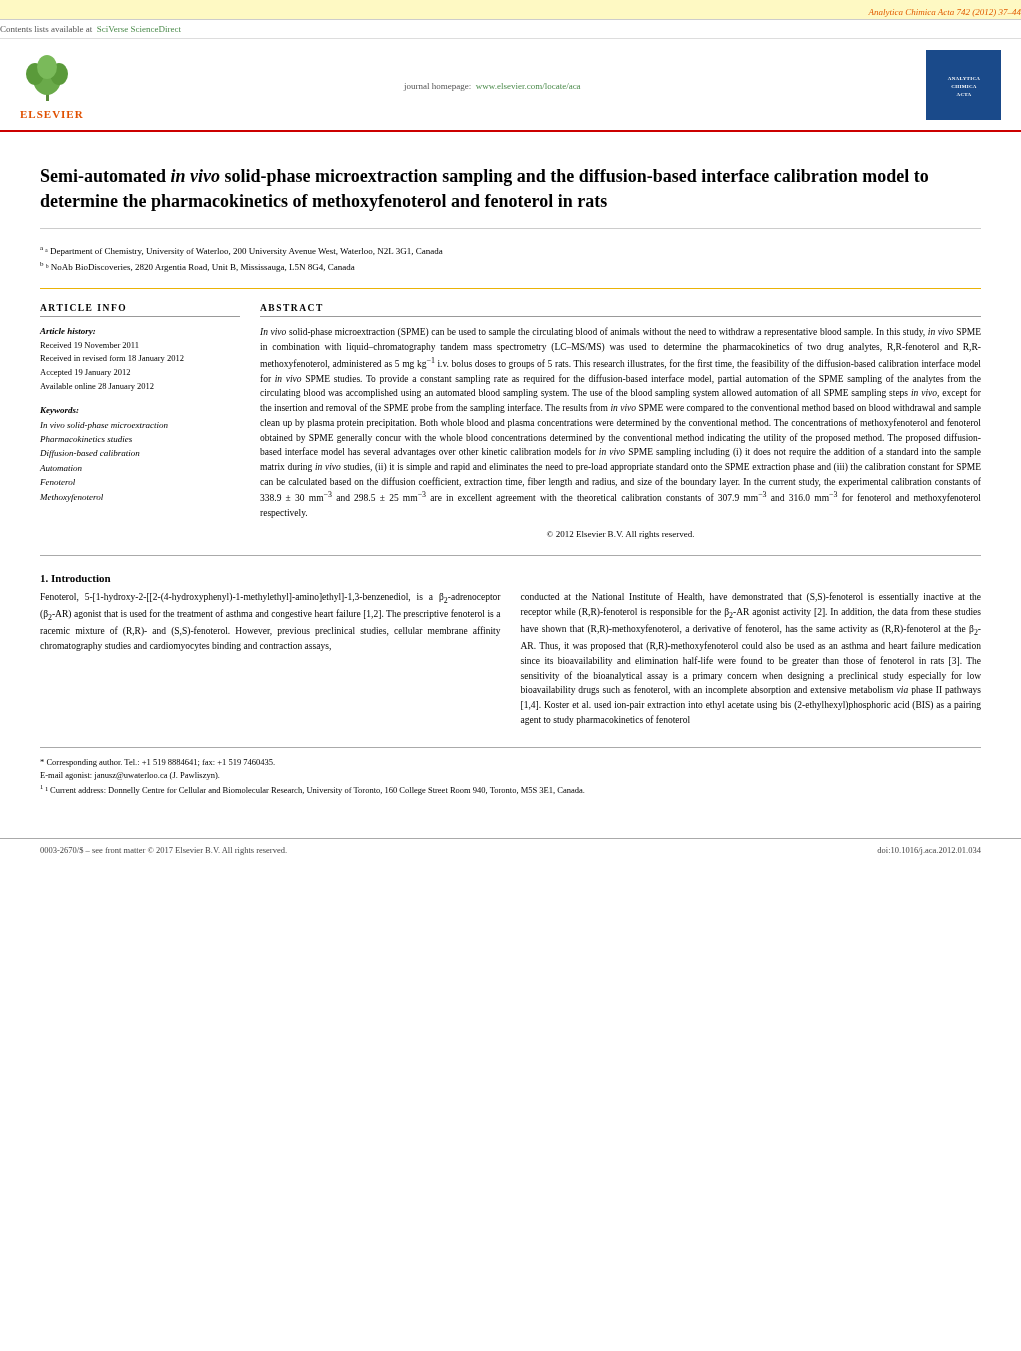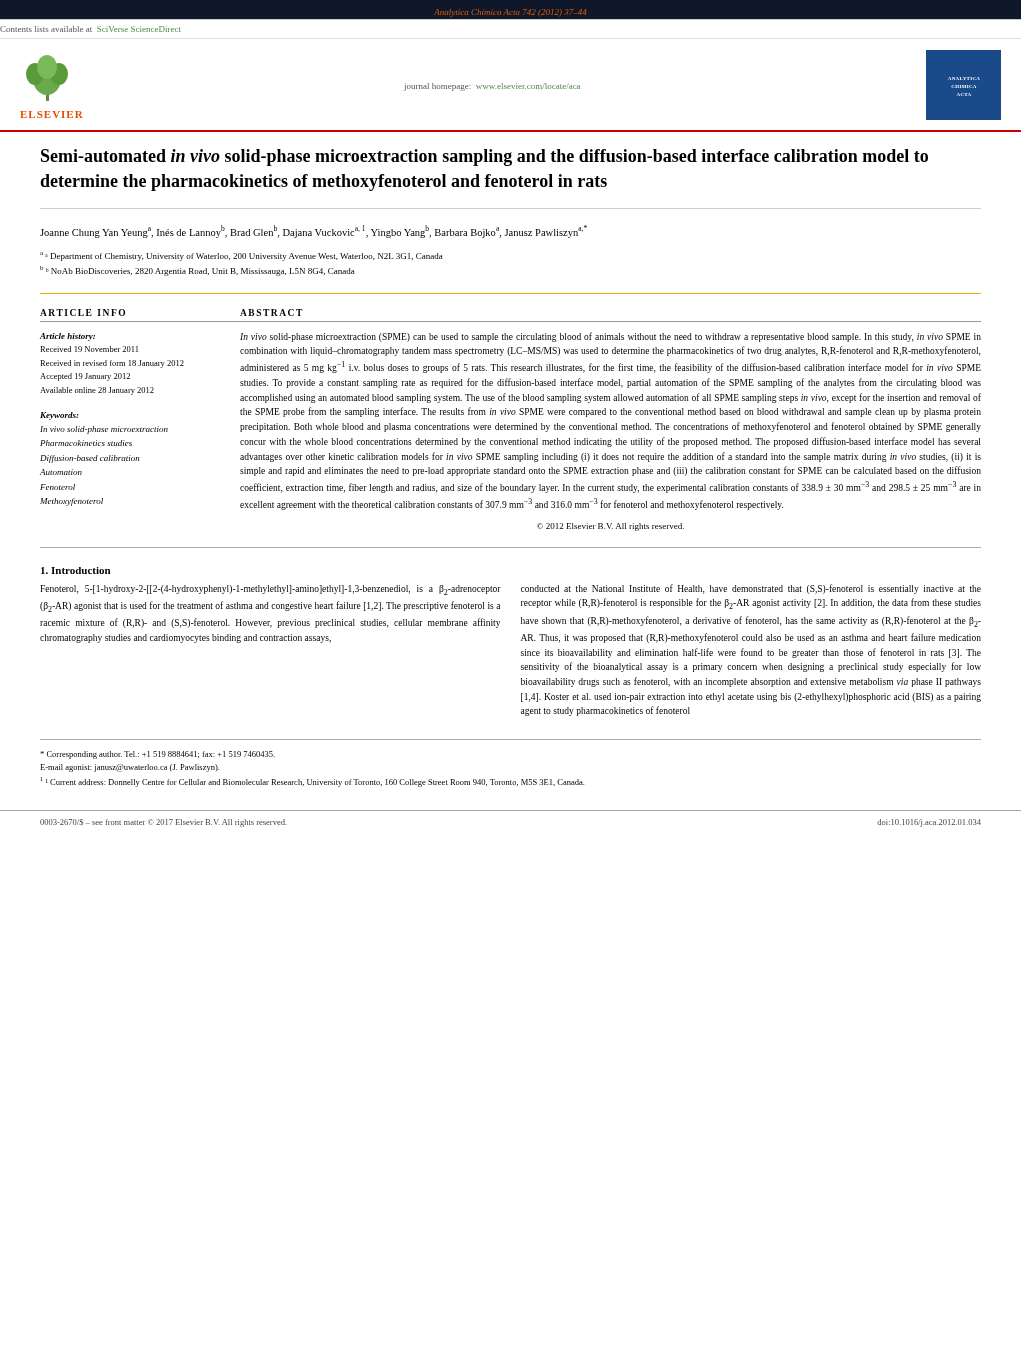--- a/index.html
+++ b/index.html
@@ -7,22 +7,22 @@
       background: #fff;
       font-family: 'Times New Roman', Times, serif;
       font-size: 10px;
       color: #000;
       width: 1021px;
       min-height: 1351px;
     }
 
     
     .journal-header-bar {
-      background: #0f172a;
-      text-align: center;
+      background: #fef9c3;
+      text-align: right;
       padding: 6px 0 2px 0;
       border-bottom: 1px solid #ccc;
     }
     .journal-header-bar .journal-ref {
       font-size: 9px;
       color: #e05a00;
       font-style: italic;
     }
 
     
@@ -92,21 +92,21 @@
       color: #fff;
       font-size: 6px;
       font-weight: bold;
       text-align: center;
       padding: 4px;
       letter-spacing: 0.3px;
     }
 
     
     .main-content {
-      padding: 12px 40px;
+      padding: 32px 40px;
     }
 
     
     .article-title {
       font-size: 18px;
       font-weight: bold;
       color: #000;
       line-height: 1.4;
       margin-bottom: 14px;
       border-bottom: 1px solid #ccc;
@@ -136,20 +136,21 @@
       border-bottom: 1px solid #eab308;
       padding-bottom: 14px;
     }
     .affiliations sup {
       font-size: 7px;
     }
 
     
     .two-col {
       display: flex;
+      gap: 20px;
     }
     .col-left {
       width: 200px;
       flex-shrink: 0;
     }
     .col-right {
       flex: 1;
     }
 
     
@@ -310,23 +311,20 @@
     </div>
   </div>
 </div>
 
 <div class="main-content">
 
   <div class="article-title">
     Semi-automated <em>in vivo</em> solid-phase microextraction sampling and the diffusion-based interface calibration model to determine the pharmacokinetics of methoxyfenoterol and fenoterol in rats
   </div>
 
-  <div class="authors">
-    Joanne Chung Yan Yeung<sup>a</sup>, Inés de Lannoy<sup>b</sup>, Brad Glen<sup>b</sup>, Dajana Vuckovic<sup>a, 1</sup>, Yingbo Yang<sup>b</sup>, Barbara Bojko<sup>a</sup>, Janusz Pawliszyn<sup>a,*</sup>
-  </div>
 
   <div class="affiliations">
     <div><sup>a</sup> <span>ᵃ Department of Chemistry, University of Waterloo, 200 University Avenue West, Waterloo, N2L 3G1, Canada</span></div>
     <div><sup>b</sup> <span>ᵇ NoAb BioDiscoveries, 2820 Argentia Road, Unit B, Mississauga, L5N 8G4, Canada</span></div>
   </div>
 
   <div class="two-col">
 
     <div class="col-left">
       <div class="section-label">ARTICLE INFO</div>

